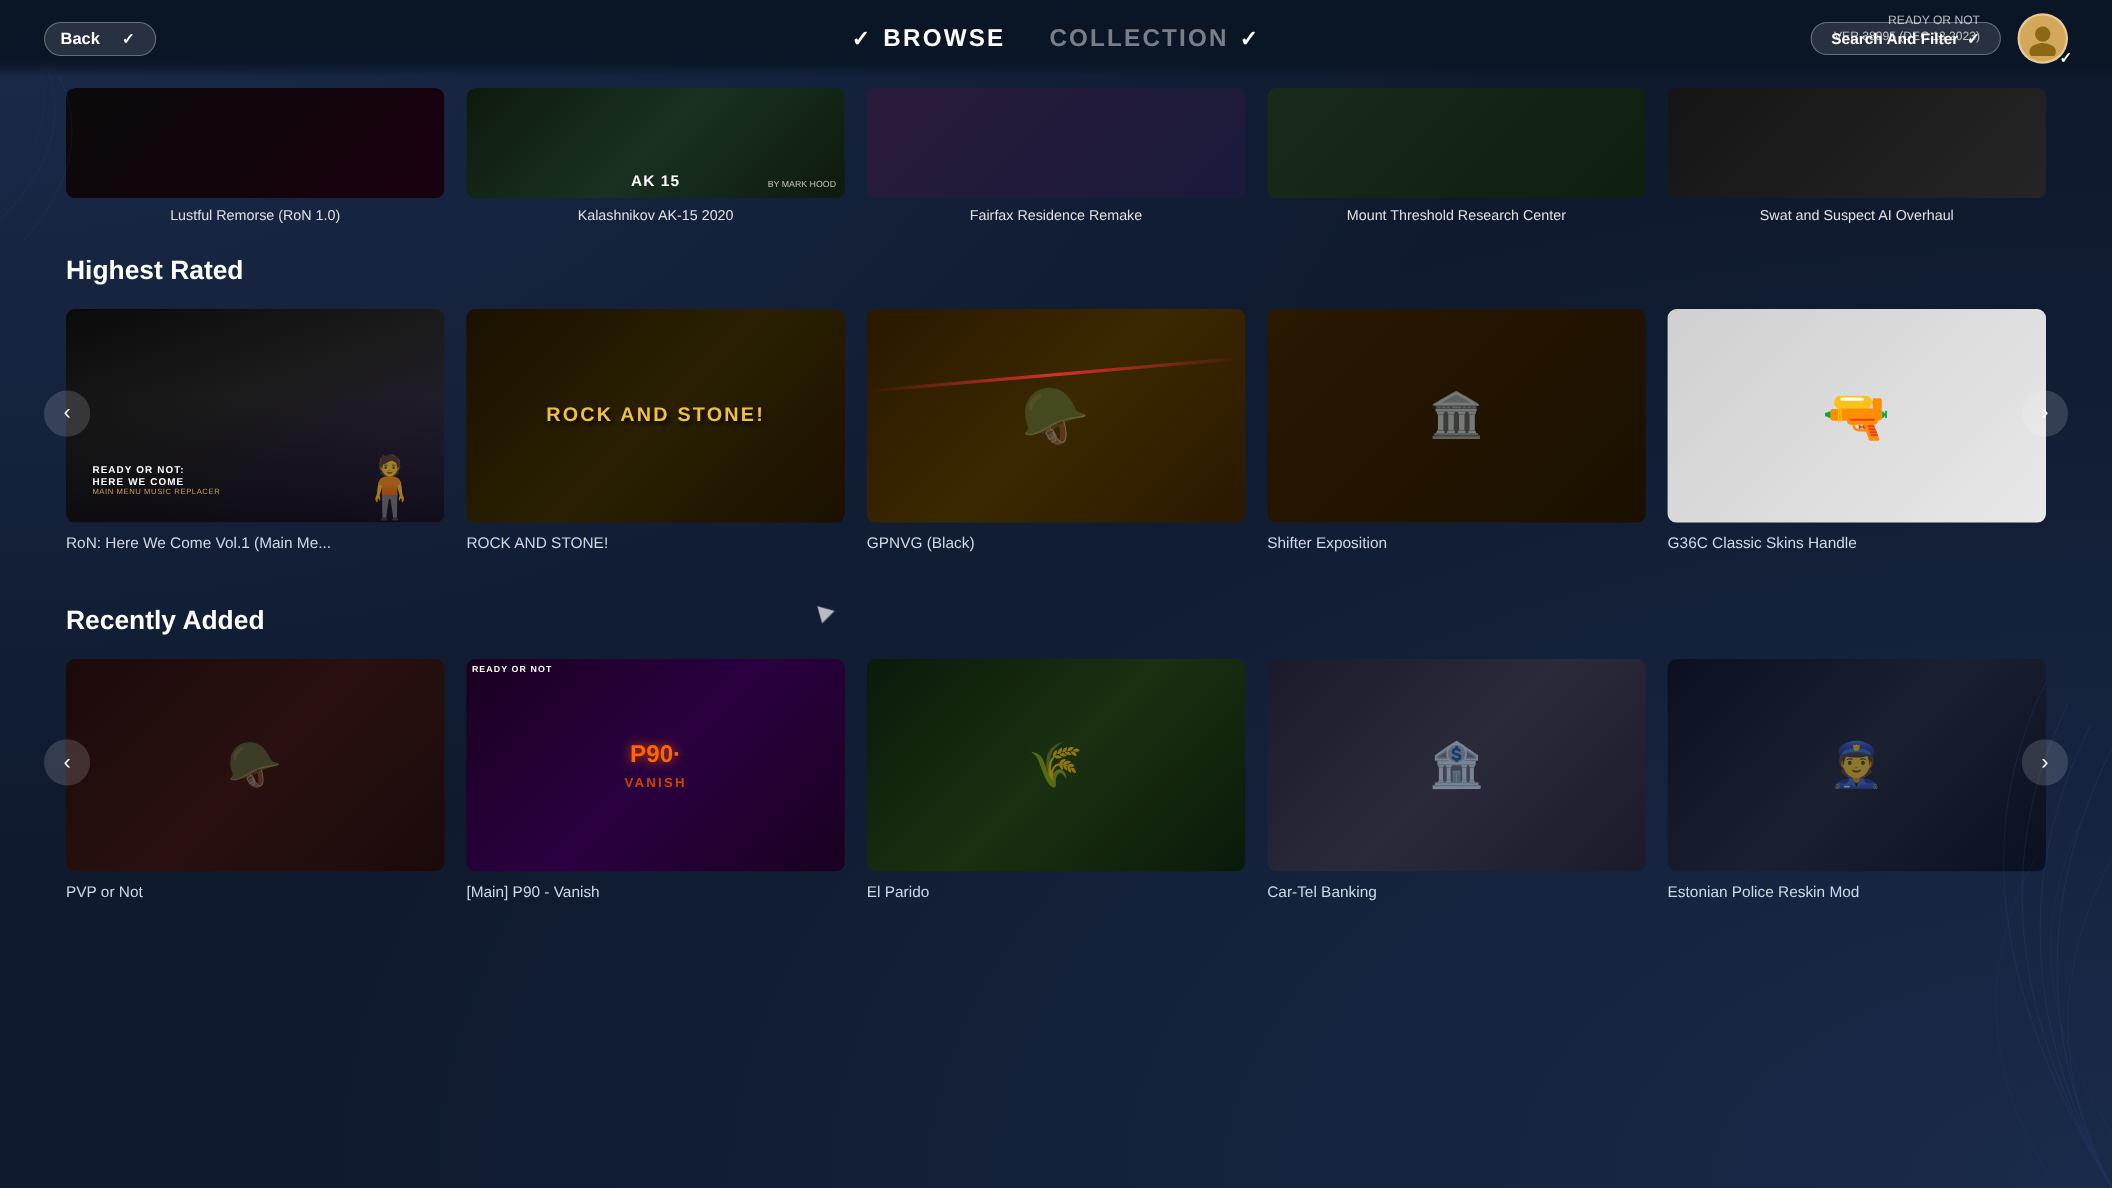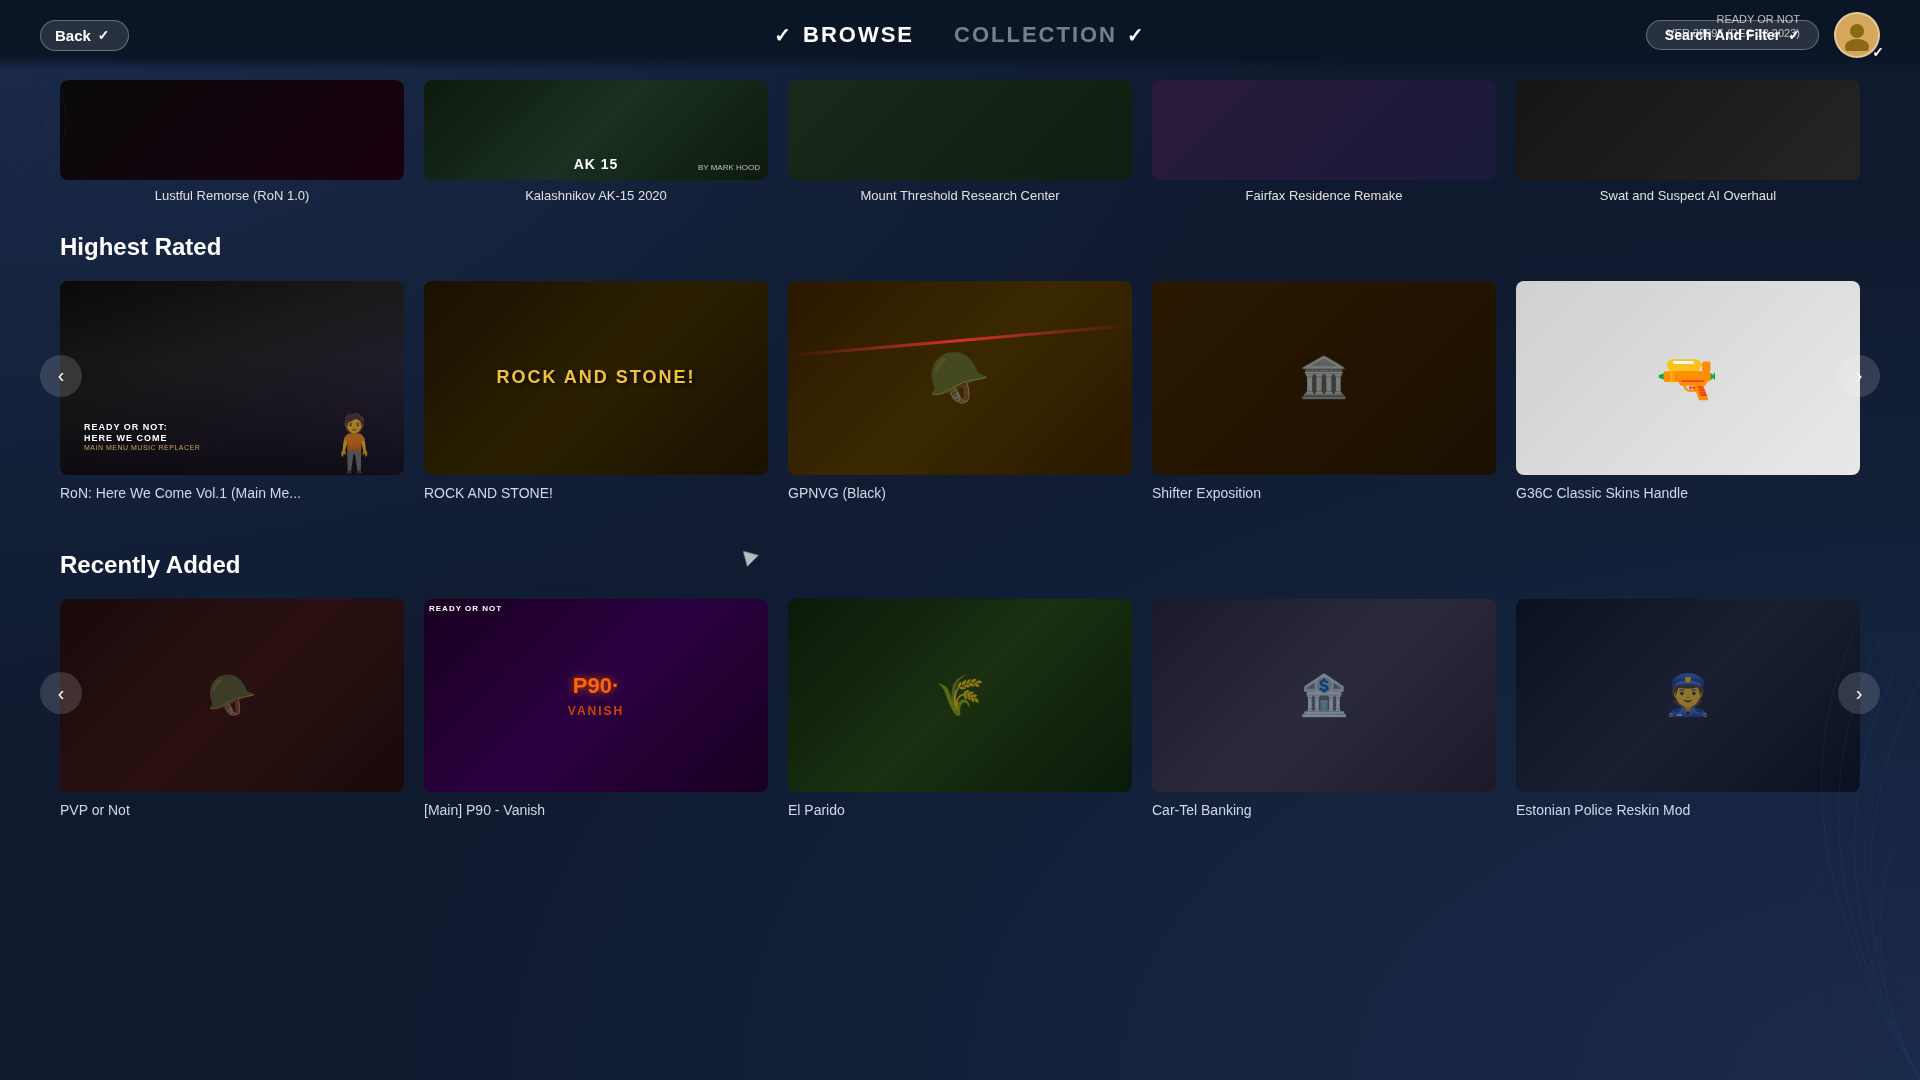--- a/index.html
+++ b/index.html
@@ -51,21 +51,21 @@
       background: linear-gradient(180deg, #0a1525 80%, transparent 100%);
     }
     .header-left {
       display: flex;
       align-items: center;
       gap: 20px;
     }
     .back-button {
       display: flex;
       align-items: center;
-      gap: 7px;
+      gap: 20px;
       background: rgba(255,255,255,0.12);
       border: 1.5px solid rgba(255,255,255,0.3);
       border-radius: 20px;
       padding: 6px 18px 6px 14px;
       color: #fff;
       font-size: 15px;
       font-weight: 600;
       cursor: pointer;
       justify-content: flex-end;
     }
@@ -453,29 +453,29 @@
 
     <div class="top-card">
       <div class="top-row-img img-ak card-image-inner" style="height:100px; border-radius:8px; position:relative;">
         <span class="ak-text">AK 15</span>
         <span class="mark-hood">BY MARK HOOD</span>
       </div>
       <div class="top-card-title">Kalashnikov AK-15 2020</div>
     </div>
 
     <div class="top-card">
+      <div class="top-row-img fairfax-bg card-image-inner" style="height:100px; border-radius:8px;">
+      </div>
+      <div class="top-card-title">Fairfax Residence Remake</div>
+    </div>
+
+    <div class="top-card">
       <div class="top-row-img mount-bg card-image-inner" style="height:100px; border-radius:8px;">
       </div>
       <div class="top-card-title">Mount Threshold Research Center</div>
-    </div>
-
-    <div class="top-card">
-      <div class="top-row-img fairfax-bg card-image-inner" style="height:100px; border-radius:8px;">
-      </div>
-      <div class="top-card-title">Fairfax Residence Remake</div>
     </div>
 
     <div class="top-card">
       <div class="top-row-img swat-bg card-image-inner" style="height:100px; border-radius:8px;">
       </div>
       <div class="top-card-title">Swat and Suspect AI Overhaul</div>
     </div>
   </div>
 
   <div class="section">

